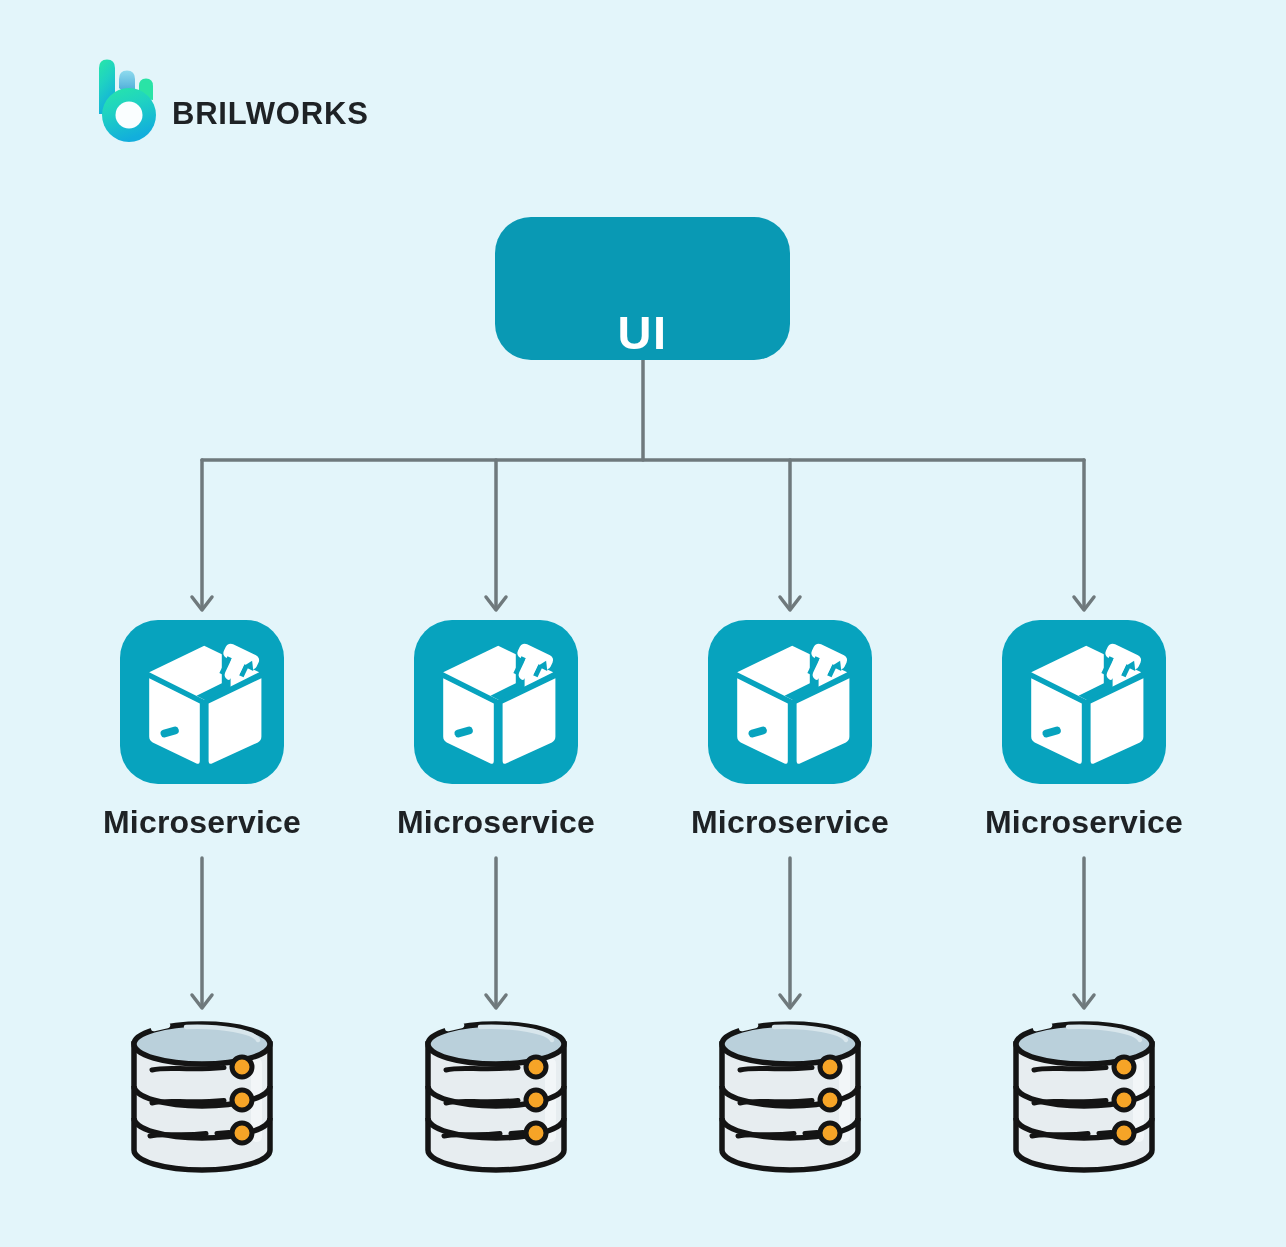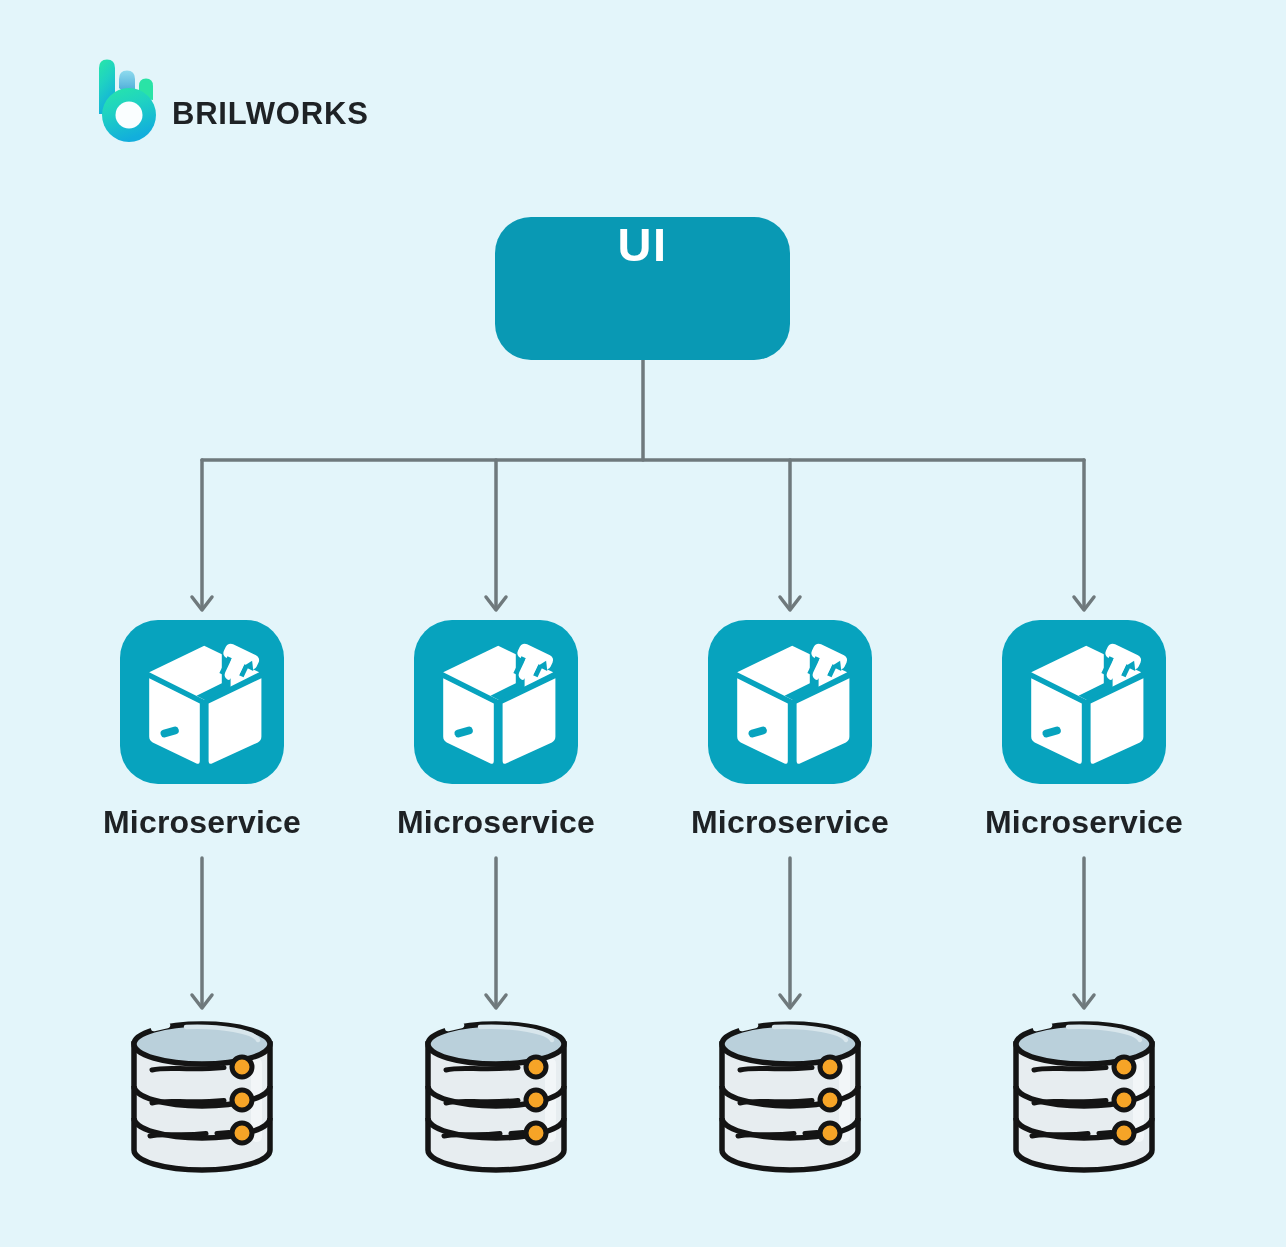--- a/index.html
+++ b/index.html
@@ -33,21 +33,21 @@
 
   
   .connectors{position:absolute;left:0;top:0;width:1286px;height:1247px;}
   .connectors path{stroke:var(--connector-gray);stroke-width:3.5;fill:none;
     stroke-linecap:round;stroke-linejoin:round;}
 
   
   .ui-node{
     position:absolute;left:495px;top:217px;width:295px;height:143px;
     background:var(--accent-teal);border-radius:36px;
-    display:flex;align-items:flex-start;justify-content:center;
+    display:flex;align-items:flex-end;justify-content:center;
   }
   .ui-label{color:#ffffff;font-size:47px;font-weight:700;letter-spacing:1.5px;}
 
   
   .service-box{
     position:absolute;top:620px;width:164px;height:164px;
     background:var(--node-teal);border-radius:38px;
     display:flex;align-items:center;justify-content:center;
   }
   .pkg{width:138px;height:132px;display:block;margin-top:2px;}

